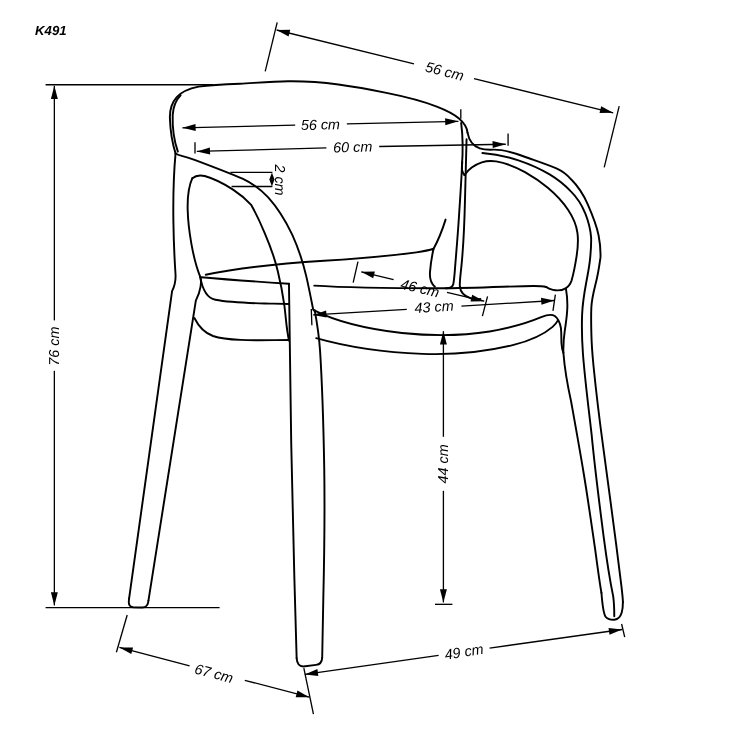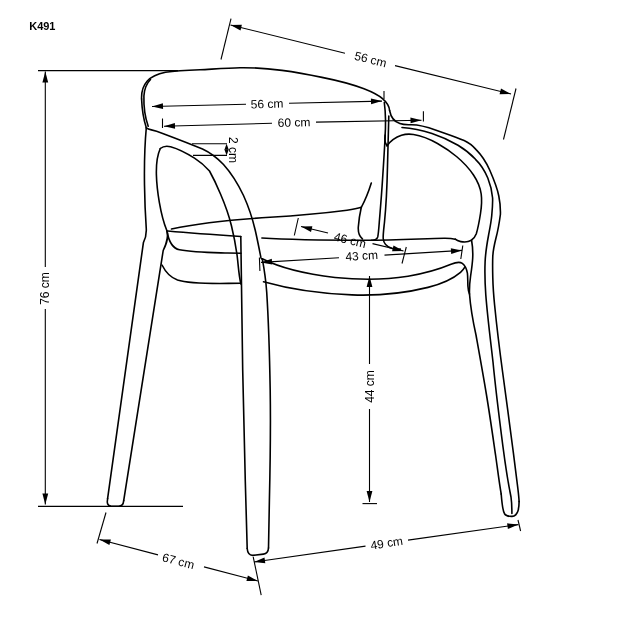--- a/index.html
+++ b/index.html
@@ -1,16 +1,16 @@
 <!DOCTYPE html>
 <html><head>
 <meta charset="utf-8">
 <style>
 html,body{margin:0;padding:0;background:#fff;}
-#wrap{width:625px;height:625px;position:relative;background:#0f766e;}
+#wrap{width:625px;height:625px;position:relative;background:#0f766e;font-style:italic;}
 text{font-family:"Liberation Sans",sans-serif;font-size:12px;fill:#000;}
 .b{stroke:#000;stroke-width:1.6;fill:none;stroke-linecap:round;stroke-linejoin:round;}
 .d{stroke:#000;stroke-width:1.1;fill:none;stroke-linecap:butt;}
 .a{fill:#000;stroke:none;}
 </style>
 </head>
 <body>
 <div id="wrap">
 <svg width="625" height="625" viewBox="0 0 625 625">
 <rect x="0" y="0" width="625" height="625" fill="#fff"></rect>

